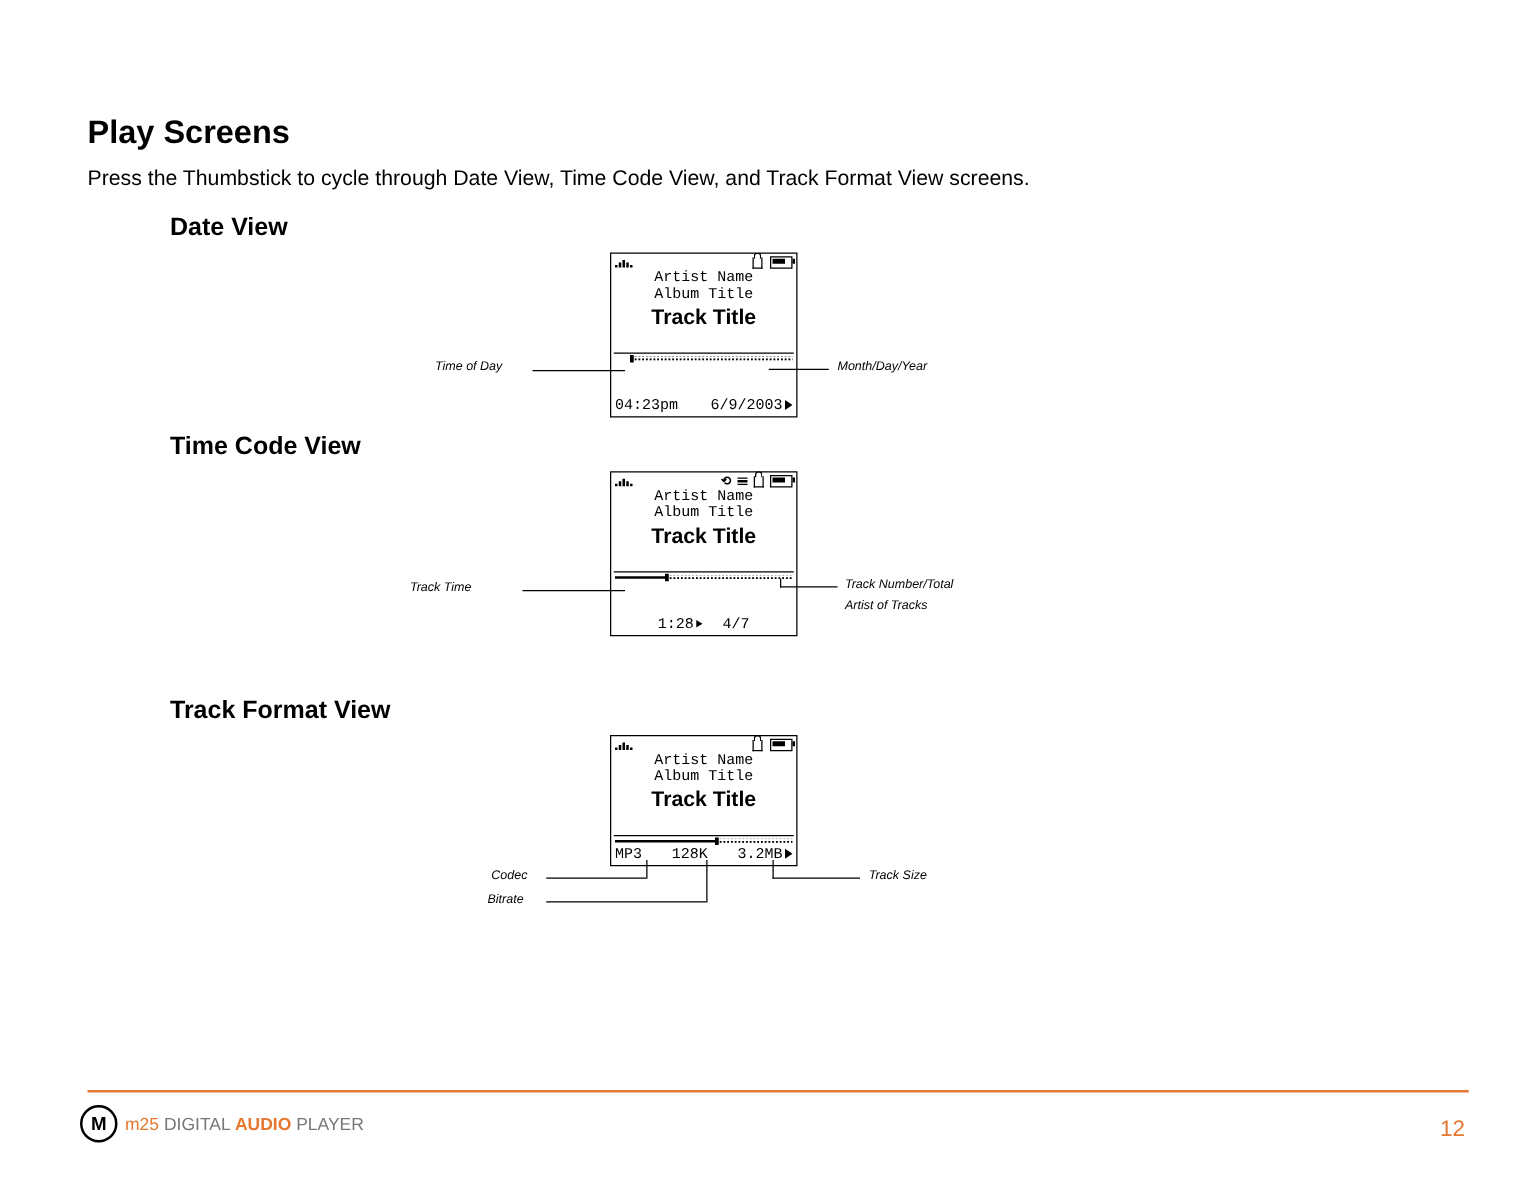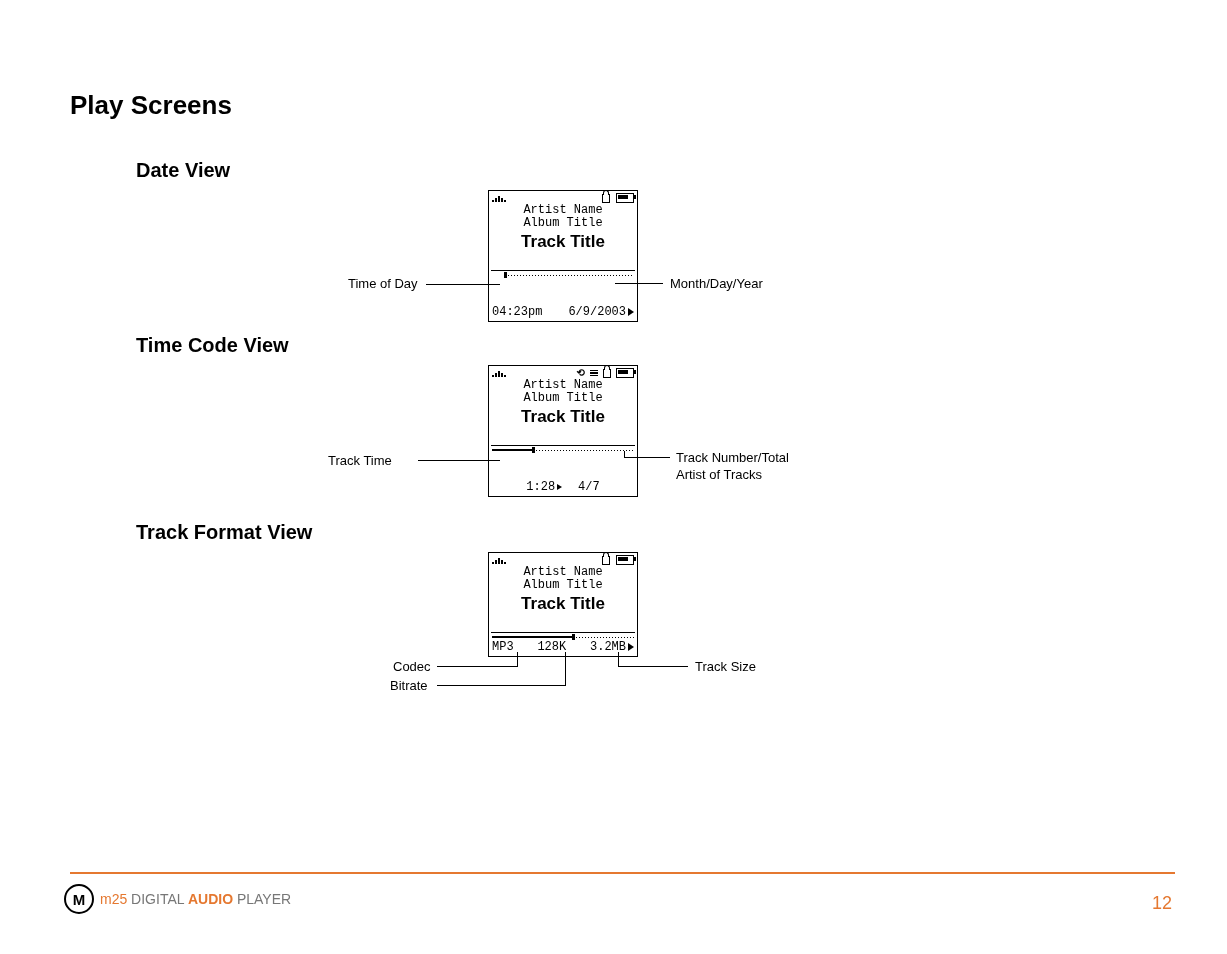--- a/index.html
+++ b/index.html
@@ -126,22 +126,23 @@
     display:flex;justify-content:space-between;font-size:12px;padding:0 3px 2px 3px;align-items:center;margin-top:28px;
   }
   .bottom3 {
     display:flex;justify-content:space-between;font-size:12px;padding:0 3px 2px 3px;align-items:center;
   }
   .play-tri{display:inline-block;width:0;height:0;border-left:6px solid #000;border-top:4px solid transparent;border-bottom:4px solid transparent;margin-left:2px;vertical-align:middle;}
   .play-small{display:inline-block;width:0;height:0;border-left:5px solid #000;border-top:3px solid transparent;border-bottom:3px solid transparent;margin:0 2px;vertical-align:middle;}
   
   .callout {
     position:absolute;
-    font-size:13px;
+    font-size:10px;
     font-family: Arial, sans-serif;
+    font-style: italic;
   }
   .line-h{position:absolute;height:1px;background:#000;}
   .line-v{position:absolute;width:1px;background:#000;}
   
   .footer-rule{
     position:absolute;left:70px;right:52px;bottom:80px;height:2px;background:#e57830;
   }
   .footer{
     position:absolute;left:64px;bottom:40px;display:flex;align-items:center;gap:6px;
   }
@@ -153,22 +154,23 @@
   .footer-text b{color:#e57830;}
   .page-num{
     position:absolute;right:55px;bottom:40px;font-size:18px;color:#e57830;
   }
 </style>
 </head>
 <body>
 
 <div class="page">
   <h1>Play Screens</h1>
-
-  <h2 class="indent" style="margin-top:38px">Date View</h2>
+  <p class="intro">Press the Thumbstick to cycle through Date View, Time Code View, and Track Format View screens.</p>
+
+  <h2 class="indent" style="margin-top:18px">Date View</h2>
   <div class="diagram">
     <div class="lcd">
       <div class="status">
         <span class="sig-icon">
             <span></span>
             <span></span>
             <span></span>
             <span></span>
             <span></span>
           </span>
@@ -235,21 +237,21 @@
       </div>
     </div>
     <span class="callout" style="left:258px;top:88px">Track Time</span>
     <div class="line-h" style="left:348px;top:95px;width:82px"></div>
     <span class="callout" style="left:606px;top:85px">Track Number/Total</span>
     <span class="callout" style="left:606px;top:102px">Artist of Tracks</span>
     <div class="line-h" style="left:554px;top:92px;width:46px"></div>
     <div class="line-v" style="left:554px;top:86px;height:7px"></div>
   </div>
 
-  <h2 class="indent" style="margin-top:36px">Track Format View</h2>
+  <h2 class="indent" style="margin-top:60px">Track Format View</h2>
   <div class="diagram diagram-track">
     <div class="lcd">
       <div class="status">
         <span class="sig-icon">
             <span></span>
             <span></span>
             <span></span>
             <span></span>
             <span></span>
           </span>

